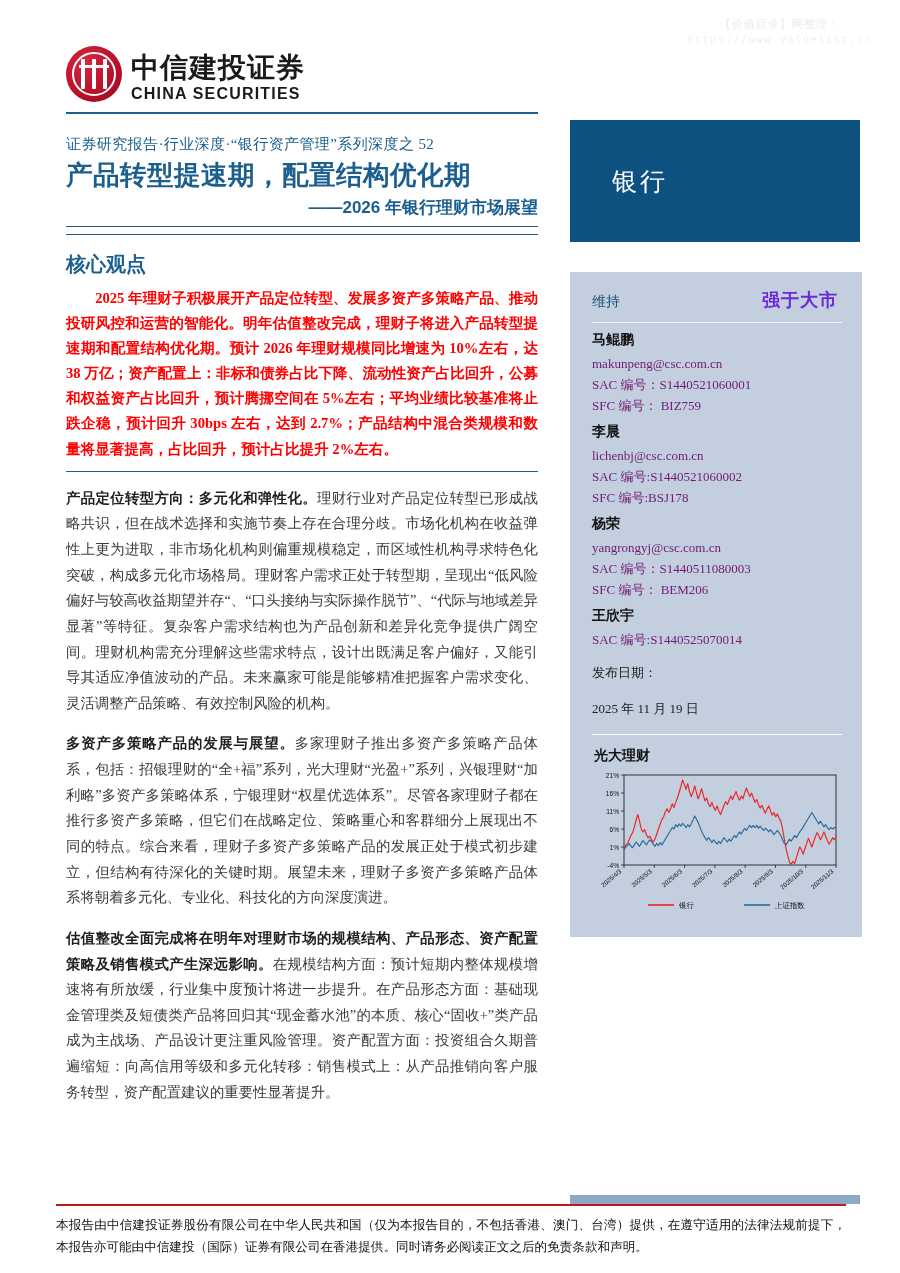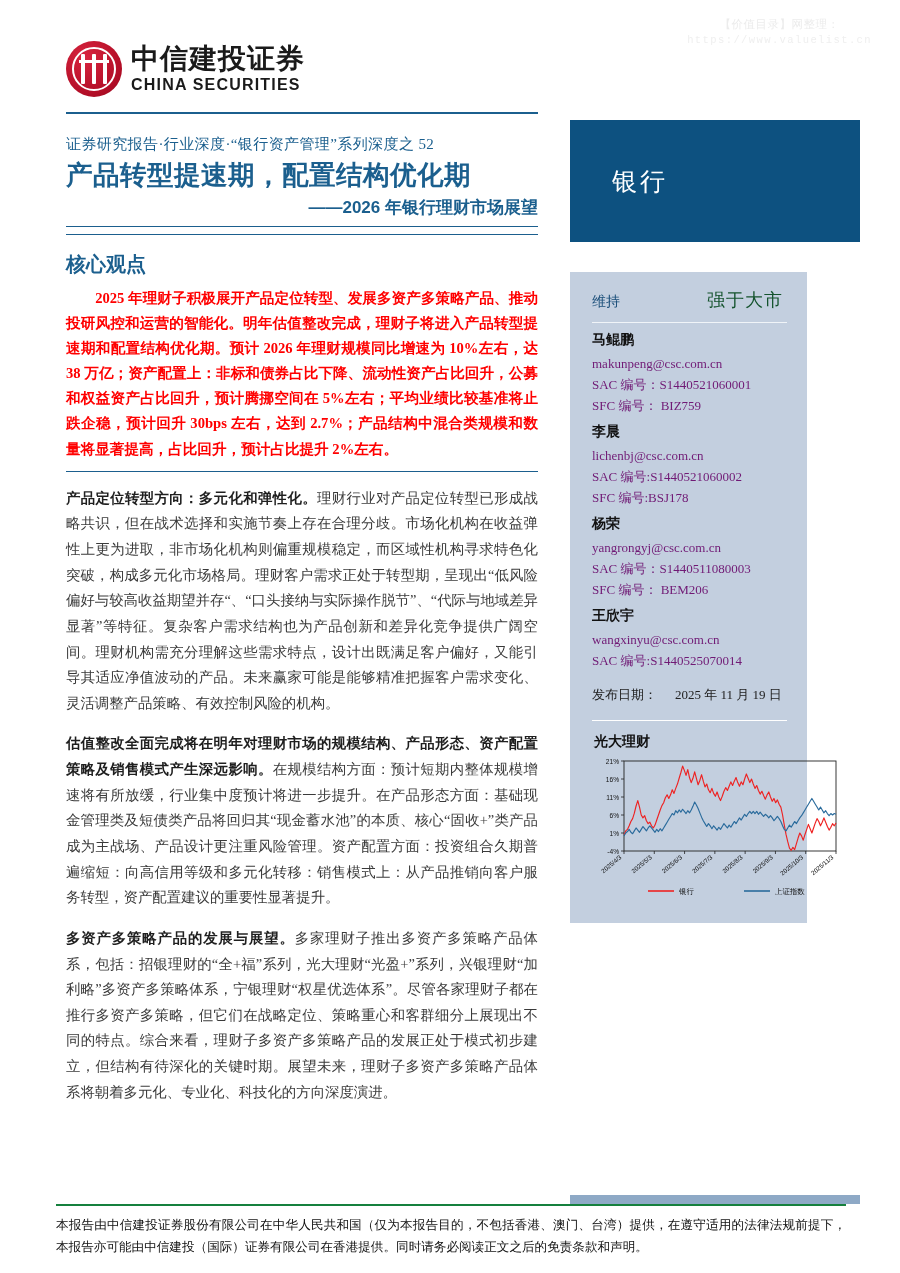--- a/index.html
+++ b/index.html
@@ -45,21 +45,21 @@
   .left-col {
     position: absolute;
     left: 66px;
     top: 36px;
     width: 472px;
   }
 
   
   .logo-row {
     display: flex;
-    align-items: center;
+    align-items: flex-end;
     gap: 9px;
     height: 66px;
   }
   .logo-mark {
     width: 56px;
     height: 56px;
     flex: 0 0 56px;
     position: relative;
   }
   .logo-mark .ring {
@@ -200,41 +200,41 @@
     font-family: "Liberation Sans", sans-serif;
     font-size: 25px;
     font-weight: normal;
     letter-spacing: 3px;
   }
 
   .info-panel {
     position: absolute;
     left: 0;
     top: 272px;
-    width: 237px;
+    width: 292px;
     background: #c3cfdf;
     padding: 16px 20px 14px 22px;
     box-sizing: border-box;
   }
   .rating-row {
     display: flex;
     align-items: baseline;
     justify-content: space-between;
     padding: 0 4px 10px 0;
   }
   .rating-label {
     font-family: "Liberation Sans", sans-serif;
     font-size: 14px;
     color: #1b4f7a;
   }
   .rating-value {
     font-family: "Liberation Sans", sans-serif;
     font-size: 18px;
-    font-weight: normal;
-    color: #14532d;
+    font-weight: bold;
+    color: #6d28d9;
     letter-spacing: 1px;
   }
   .panel-sep {
     border-top: 1.5px solid #f0f4f8;
     margin: 0 0 8px 0;
   }
 
   .analyst-name {
     font-family: "Liberation Sans", sans-serif;
     font-size: 14px;
@@ -249,20 +249,21 @@
     line-height: 1.62;
     margin: 0;
   }
   .pub-date {
     font-family: "Liberation Serif", serif;
     font-size: 13px;
     color: #222222;
     margin: 14px 0 4px 0;
     display: flex;
     gap: 18px;
+    flex-direction: column;
   }
 
   
   .chart-block {
     margin: 16px 0 0 0;
     border-top: 1.6px solid #ffffff;
     padding-top: 10px;
   }
   .chart-title {
     font-family: "Liberation Sans", sans-serif;
@@ -296,21 +297,21 @@
     top: 1195px;
     width: 290px;
     height: 9px;
     background: #8ea9c6;
   }
   .footer {
     position: absolute;
     left: 56px;
     top: 1204px;
     width: 790px;
-    border-top: 2px solid #15803d;
+    border-top: 2px solid #b91c1c;
     padding-top: 9px;
   }
   .footer p {
     font-family: "Liberation Serif", serif;
     font-size: 12.6px;
     color: #111111;
     line-height: 1.72;
     margin: 0;
     text-align: justify;
   }
@@ -356,25 +357,25 @@
     <div class="core-text">2025 年理财子积极展开产品定位转型、发展多资产多策略产品、推动投研风控和运营的智能化。明年估值整改完成，理财子将进入产品转型提速期和配置结构优化期。预计 2026 年理财规模同比增速为 10%左右，达 38 万亿；资产配置上：非标和债券占比下降、流动性资产占比回升，公募和权益资产占比回升，预计腾挪空间在 5%左右；平均业绩比较基准将止跌企稳，预计回升 30bps 左右，达到 2.7%；产品结构中混合类规模和数量将显著提高，占比回升，预计占比提升 2%左右。</div>
 
     <div class="rule-thin"></div>
     <div style="height:14px"></div>
 
     <p class="body-para">
       <b>产品定位转型方向：多元化和弹性化。</b><span>理财行业对产品定位转型已形成战略共识，但在战术选择和实施节奏上存在合理分歧。市场化机构在收益弹性上更为进取，非市场化机构则偏重规模稳定，而区域性机构寻求特色化突破，构成多元化市场格局。理财客户需求正处于转型期，呈现出“低风险偏好与较高收益期望并存“、“口头接纳与实际操作脱节”、“代际与地域差异显著”等特征。复杂客户需求结构也为产品创新和差异化竞争提供广阔空间。理财机构需充分理解这些需求特点，设计出既满足客户偏好，又能引导其适应净值波动的产品。未来赢家可能是能够精准把握客户需求变化、灵活调整产品策略、有效控制风险的机构。</span>
     </p>
 
     <p class="body-para">
+      <b>多资产多策略产品的发展与展望。</b><span>多家理财子推出多资产多策略产品体系，包括：招银理财的“全+福”系列，光大理财“光盈+”系列，兴银理财“加利略”多资产多策略体系，宁银理财“权星优选体系”。尽管各家理财子都在推行多资产多策略，但它们在战略定位、策略重心和客群细分上展现出不同的特点。综合来看，理财子多资产多策略产品的发展正处于模式初步建立，但结构有待深化的关键时期。展望未来，理财子多资产多策略产品体系将朝着多元化、专业化、科技化的方向深度演进。</span>
+    </p>
+
+    <p class="body-para">
       <b>估值整改全面完成将在明年对理财市场的规模结构、产品形态、资产配置策略及销售模式产生深远影响。</b><span>在规模结构方面：预计短期内整体规模增速将有所放缓，行业集中度预计将进一步提升。在产品形态方面：基础现金管理类及短债类产品将回归其“现金蓄水池”的本质、核心“固收+”类产品成为主战场、产品设计更注重风险管理。资产配置方面：投资组合久期普遍缩短：向高信用等级和多元化转移：销售模式上：从产品推销向客户服务转型，资产配置建议的重要性显著提升。</span>
-    </p>
-
-    <p class="body-para">
-      <b>多资产多策略产品的发展与展望。</b><span>多家理财子推出多资产多策略产品体系，包括：招银理财的“全+福”系列，光大理财“光盈+”系列，兴银理财“加利略”多资产多策略体系，宁银理财“权星优选体系”。尽管各家理财子都在推行多资产多策略，但它们在战略定位、策略重心和客群细分上展现出不同的特点。综合来看，理财子多资产多策略产品的发展正处于模式初步建立，但结构有待深化的关键时期。展望未来，理财子多资产多策略产品体系将朝着多元化、专业化、科技化的方向深度演进。</span>
     </p>
 
   </div>
 
   <div class="right-col">
 
     <div class="sector-banner">
       <span>银行</span>
     </div>
 
@@ -395,21 +396,20 @@
       <p class="analyst-line">lichenbj@csc.com.cn</p>
       <p class="analyst-line">SAC 编号:S1440521060002</p>
       <p class="analyst-line">SFC 编号:BSJ178</p>
 
       <div class="analyst-name">杨荣</div>
       <p class="analyst-line">yangrongyj@csc.com.cn</p>
       <p class="analyst-line">SAC 编号：S1440511080003</p>
       <p class="analyst-line">SFC 编号： BEM206</p>
 
       <div class="analyst-name">王欣宇</div>
-      <p class="analyst-line">wangxinyu@csc.com.cn</p>
       <p class="analyst-line">SAC 编号:S1440525070014</p>
 
       <div class="pub-date">
         <span>发布日期：</span>
         <span>2025 年 11 月 19 日</span>
       </div>
 
       <div class="chart-block">
         <div class="chart-title">光大理财</div>
         <div class="chart-svg-wrap">

